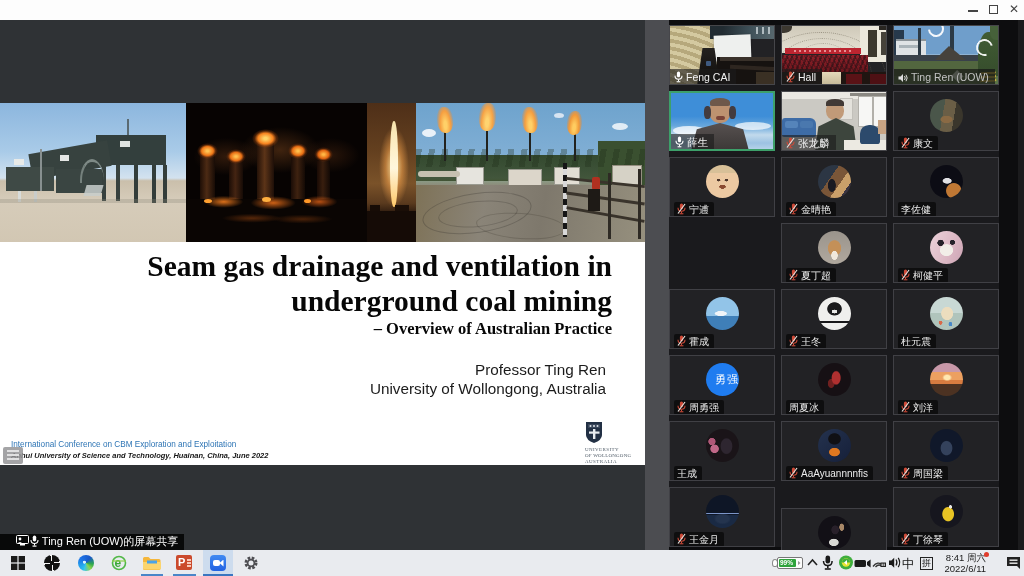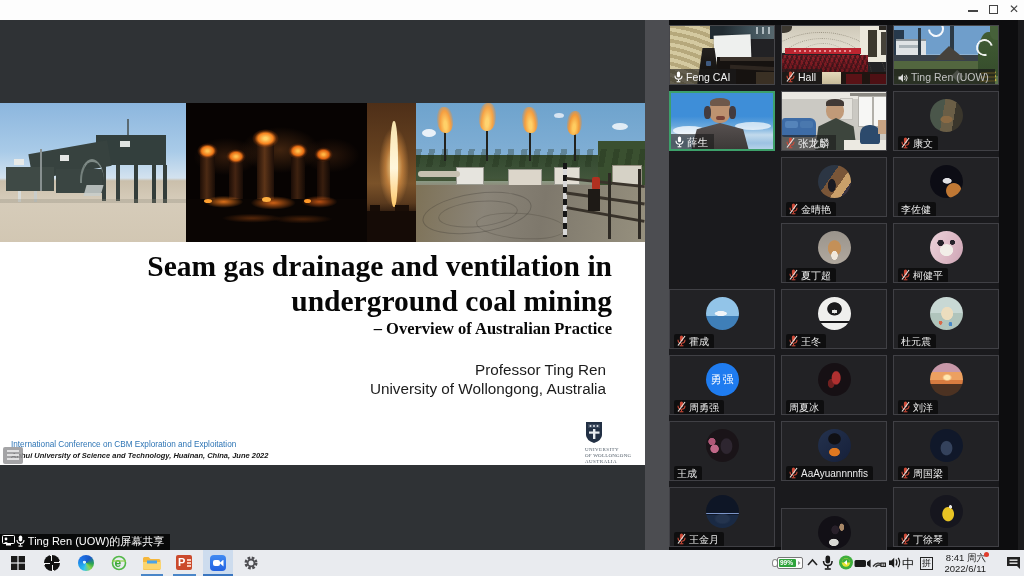--- a/index.html
+++ b/index.html
@@ -15,42 +15,42 @@
 #strip{position:absolute;left:645px;top:20px;width:25px;height:530px;background:#4c4d51}
 
 .ttl{position:absolute;right:33px;top:145.5px;width:600px;text-align:right;font-family:"Liberation Serif",serif;font-weight:bold;font-size:29.5px;line-height:35px;color:#070707}
 .sub{position:absolute;right:33px;top:216px;text-align:right;font-family:"Liberation Serif",serif;font-weight:bold;font-size:16.5px;color:#070707}
 .auth{position:absolute;right:39px;top:258px;text-align:right;font-size:15.3px;line-height:18.5px;color:#1b1b1b}
 .conf1{position:absolute;left:11px;top:337px;font-size:8.2px;color:#2e75b5}
 .conf2{position:absolute;left:11px;top:347.5px;font-size:7.5px;font-weight:bold;font-style:italic;color:#151515}
 .pptwidget{position:absolute;left:3px;top:344px;width:20px;height:17px;background:rgba(148,148,150,.85);border-radius:2px}
 .pptwidget i{position:absolute;left:4px;height:2px;width:12px;background:rgba(228,228,228,.95)}
 
-#sharelabel{position:absolute;left:0;top:514px;height:22px;background:rgba(5,5,5,.92);color:#fff;font-size:11px;line-height:15px;padding:0 6px 0 2px;white-space:nowrap}
+#sharelabel{position:absolute;left:0;top:514px;height:22px;background:rgba(5,5,5,.92);color:#fff;font-size:11px;line-height:15px;padding:0 6px 0 16px;white-space:nowrap}
 
 #panel{position:absolute;left:669px;top:20px;width:355px;height:530px;background:#0d0d0f}
 #grid{position:absolute;left:0;top:5px;width:330px;height:522px;background:#1a1a1d}
 .tile{position:absolute;width:106px;height:60px;background:#222225;border:1px solid #404045;overflow:hidden}
 .vt{border:1px solid #46464a}
 .av{position:absolute;left:36px;top:7px;width:33px;height:33px;border-radius:50%}
 .lbl{position:absolute;left:4px;top:44px;height:15px;line-height:15px;background:rgba(10,10,10,.8);border-radius:2px;padding:0 5px 0 3px;font-size:10px;color:#ececec;white-space:nowrap}
 .lbl .mi{vertical-align:-2px;margin-right:3px}
 .vlbl{position:absolute;left:0px;top:43px;height:17px;line-height:17px;background:rgba(28,28,28,.62);padding:0 6px 0 4px;font-size:10.5px;color:#f2f2f2;white-space:nowrap}
 .vlbl .mi{vertical-align:-2px;margin-right:3px}
 .av-kang{background:radial-gradient(10px 6px at 50% 62%,#8a6a44 55%,rgba(0,0,0,0) 65%),linear-gradient(100deg,#4a564a 0 40%,#6a5e46 40% 70%,#3a362c 70%)}
 .av-ning{background:radial-gradient(5px 3px at 50% 66%,#8a4a30 60%,rgba(0,0,0,0) 70%),radial-gradient(3px 2px at 38% 46%,#4a342a 60%,rgba(0,0,0,0) 70%),radial-gradient(3px 2px at 62% 46%,#4a342a 60%,rgba(0,0,0,0) 70%),linear-gradient(#d8c098 0 24%,#ecc9a2 24% 100%)}
 .av-jin{background:radial-gradient(6px 10px at 42% 62%,#1a1a22 60%,rgba(0,0,0,0) 70%),linear-gradient(125deg,#2c3644 0 38%,#7a5638 38% 62%,#caa06a 62% 80%,#3a3440 80%)}
 .av-lizj{background:radial-gradient(8px 5px at 52% 48%,#e0e0e4 50%,rgba(0,0,0,0) 62%),radial-gradient(12px 12px at 72% 78%,#c07834 60%,rgba(0,0,0,0) 68%),#0c0c14}
 .av-rong{background:radial-gradient(4px 3px at 50% 58%,#9a5a48 60%,rgba(0,0,0,0) 70%),radial-gradient(8px 9px at 50% 52%,#d8ac8e 60%,rgba(0,0,0,0) 70%),linear-gradient(#ead6c8 0 30%,#dcbfae 30% 100%)}
 .av-xiadc{background:radial-gradient(5px 7px at 50% 74%,#f0e8dc 60%,rgba(0,0,0,0) 70%),radial-gradient(10px 12px at 50% 52%,#c49058 62%,rgba(0,0,0,0) 70%),linear-gradient(#9a948c,#b0a89e)}
 .av-kejp{background:radial-gradient(5px 5px at 32% 36%,#26222a 60%,rgba(0,0,0,0) 68%),radial-gradient(4px 4px at 68% 34%,#26222a 60%,rgba(0,0,0,0) 68%),radial-gradient(10px 9px at 50% 58%,#f2eee8 62%,rgba(0,0,0,0) 70%),linear-gradient(115deg,#ecd2da,#dcb8c4 60%,#cca4b4)}
 .av-huoc{background:radial-gradient(10px 4px at 45% 50%,#f0f4f8 55%,rgba(0,0,0,0) 66%),linear-gradient(#92c4e8 0 58%,#3f7fb8 58% 100%)}
 .av-wangd{background:linear-gradient(rgba(0,0,0,0) 0 72%,#18181a 72% 80%,rgba(0,0,0,0) 80%),radial-gradient(4px 3px at 50% 44%,#e8e8e6 60%,rgba(0,0,0,0) 70%),radial-gradient(11px 10px at 50% 36%,#1a1a1c 62%,rgba(0,0,0,0) 70%),#efefed}
 .av-duyz{background:radial-gradient(3px 3px at 32% 78%,#d86848 60%,rgba(0,0,0,0) 70%),radial-gradient(3px 3px at 62% 82%,#4888c8 60%,rgba(0,0,0,0) 70%),radial-gradient(9px 10px at 52% 50%,#ecddbe 62%,rgba(0,0,0,0) 70%),linear-gradient(#c8d8d4 0 50%,#b0c4bc 50% 100%)}
-.av-zyq{background:#1f7cf0;color:#fff;font-size:11px;text-align:center;line-height:33px;letter-spacing:1px}
+.av-zyq{background:#1f7cf0;color:#fff;font-size:11px;text-align:right;line-height:33px;letter-spacing:1px}
 .av-zxb{background:radial-gradient(8px 12px at 55% 45%,#b03030 50%,rgba(0,0,0,0) 62%),radial-gradient(6px 8px at 40% 62%,#702020 50%,rgba(0,0,0,0) 62%),#161014}
 .av-liuy{background:radial-gradient(8px 6px at 52% 44%,#ffe8b0 35%,rgba(0,0,0,0) 62%),linear-gradient(#c898a8 0 26%,#eca060 26% 52%,#d87c40 52% 64%,#4c3222 64%)}
 .av-wangc{background:radial-gradient(7px 7px at 26% 60%,#c06888 55%,rgba(0,0,0,0) 66%),radial-gradient(6px 6px at 18% 38%,#b05878 55%,rgba(0,0,0,0) 66%),radial-gradient(9px 12px at 62% 52%,#2e2630 60%,rgba(0,0,0,0) 70%),#1a1418}
 .av-aay{background:radial-gradient(9px 7px at 50% 70%,#e07820 55%,rgba(0,0,0,0) 66%),radial-gradient(10px 9px at 50% 30%,#101014 58%,rgba(0,0,0,0) 68%),linear-gradient(135deg,#24324e,#16203a)}
 .av-zgl{background:radial-gradient(9px 11px at 50% 58%,#34425c 60%,rgba(0,0,0,0) 70%),#10182a}
 .av-wjy{background:linear-gradient(rgba(0,0,0,0) 0 54%,rgba(150,180,240,.8) 54% 58%,rgba(0,0,0,0) 58%),radial-gradient(12px 8px at 50% 72%,#24344e 50%,rgba(0,0,0,0) 72%),linear-gradient(#0e1626 0 60%,#1a2a44 60%)}
 .av-yetz{background:radial-gradient(8px 6px at 48% 80%,#d8d8d4 55%,rgba(0,0,0,0) 66%),radial-gradient(6px 7px at 52% 42%,#28202a 58%,rgba(0,0,0,0) 68%),radial-gradient(4px 6px at 72% 34%,#a88868 55%,rgba(0,0,0,0) 66%),#121016}
 .av-dxq{background:radial-gradient(3px 3px at 62% 36%,#e8e8e8 50%,rgba(0,0,0,0) 62%),radial-gradient(9px 11px at 55% 58%,#e8c424 60%,rgba(0,0,0,0) 70%),#16161e}
 #toast{position:absolute;left:816px;top:53px;width:170px;height:20px;background:rgba(56,56,56,.96);border-radius:3px;z-index:40}
 #toast .tx{position:absolute;left:28px;top:0;font-size:10.5px;line-height:20px;color:#d0d0d0}
@@ -303,20 +303,30 @@
 </div>
 <div class="tile" style="left:224px;top:66px">
           <div class="av av-kang"></div>
           <div class="lbl"><svg class="mi" width="9" height="12" viewBox="0 0 9 12">
               <rect x="2.9" y="0.5" width="3.2" height="5.8" rx="1.6" fill="#cd4a38"></rect>
               <path d="M1 4.8 q0 3.4 3.5 3.4 q3.5 0 3.5 -3.4" stroke="#cd4a38" fill="none" stroke-width="1.1"></path>
               <rect x="4" y="8.4" width="1" height="1.8" fill="#cd4a38"></rect>
               <rect x="2.6" y="10.2" width="3.8" height="1.1" fill="#cd4a38"></rect>
               <line x1="1" y1="10.5" x2="8" y2="1" stroke="#e8e0dc" stroke-width="1.2"></line>
             </svg>康文</div>
+        </div>
+<div class="tile" style="left:0px;top:132px">
+          <div class="av av-ning"></div>
+          <div class="lbl"><svg class="mi" width="9" height="12" viewBox="0 0 9 12">
+              <rect x="2.9" y="0.5" width="3.2" height="5.8" rx="1.6" fill="#cd4a38"></rect>
+              <path d="M1 4.8 q0 3.4 3.5 3.4 q3.5 0 3.5 -3.4" stroke="#cd4a38" fill="none" stroke-width="1.1"></path>
+              <rect x="4" y="8.4" width="1" height="1.8" fill="#cd4a38"></rect>
+              <rect x="2.6" y="10.2" width="3.8" height="1.1" fill="#cd4a38"></rect>
+              <line x1="1" y1="10.5" x2="8" y2="1" stroke="#e8e0dc" stroke-width="1.2"></line>
+            </svg>宁逋</div>
         </div>
 <div class="tile" style="left:112px;top:132px">
           <div class="av av-jin"></div>
           <div class="lbl"><svg class="mi" width="9" height="12" viewBox="0 0 9 12">
               <rect x="2.9" y="0.5" width="3.2" height="5.8" rx="1.6" fill="#cd4a38"></rect>
               <path d="M1 4.8 q0 3.4 3.5 3.4 q3.5 0 3.5 -3.4" stroke="#cd4a38" fill="none" stroke-width="1.1"></path>
               <rect x="4" y="8.4" width="1" height="1.8" fill="#cd4a38"></rect>
               <rect x="2.6" y="10.2" width="3.8" height="1.1" fill="#cd4a38"></rect>
               <line x1="1" y1="10.5" x2="8" y2="1" stroke="#e8e0dc" stroke-width="1.2"></line>
             </svg>金晴艳</div>

